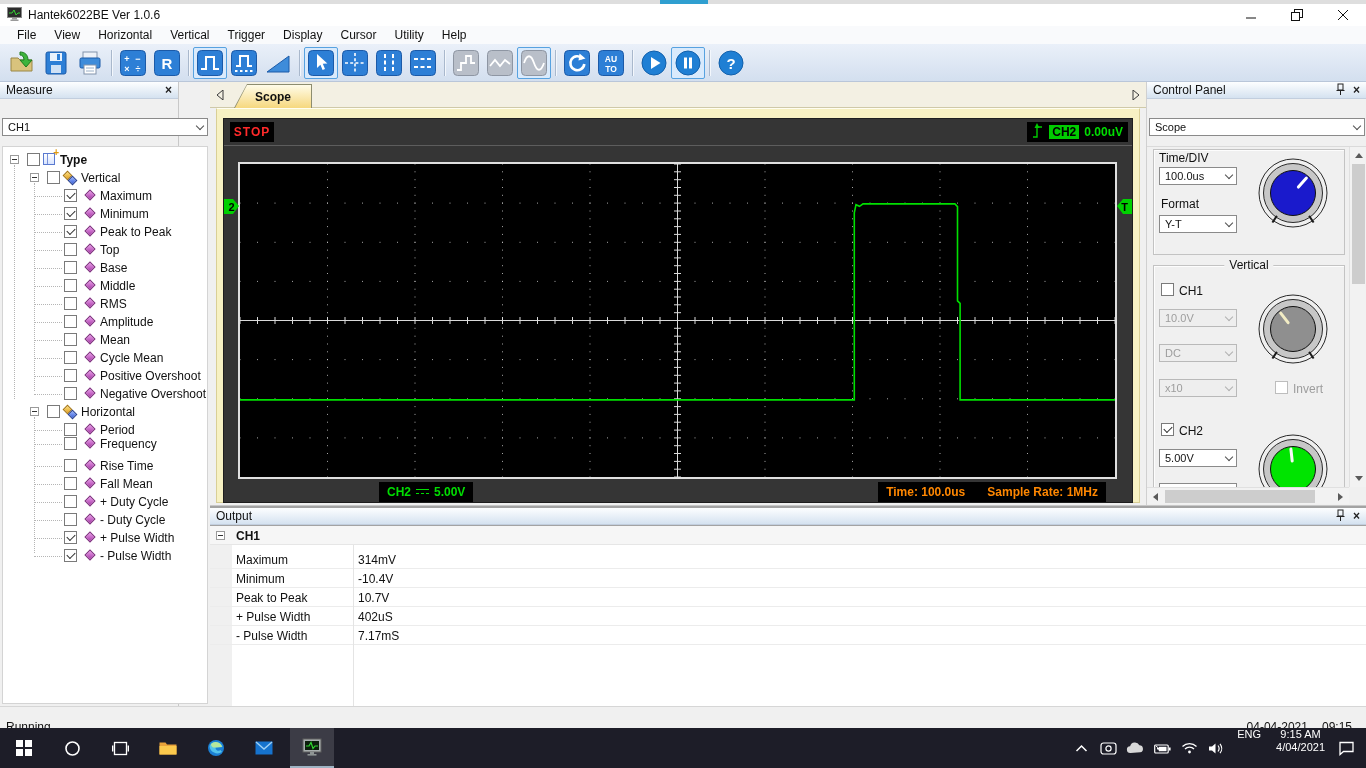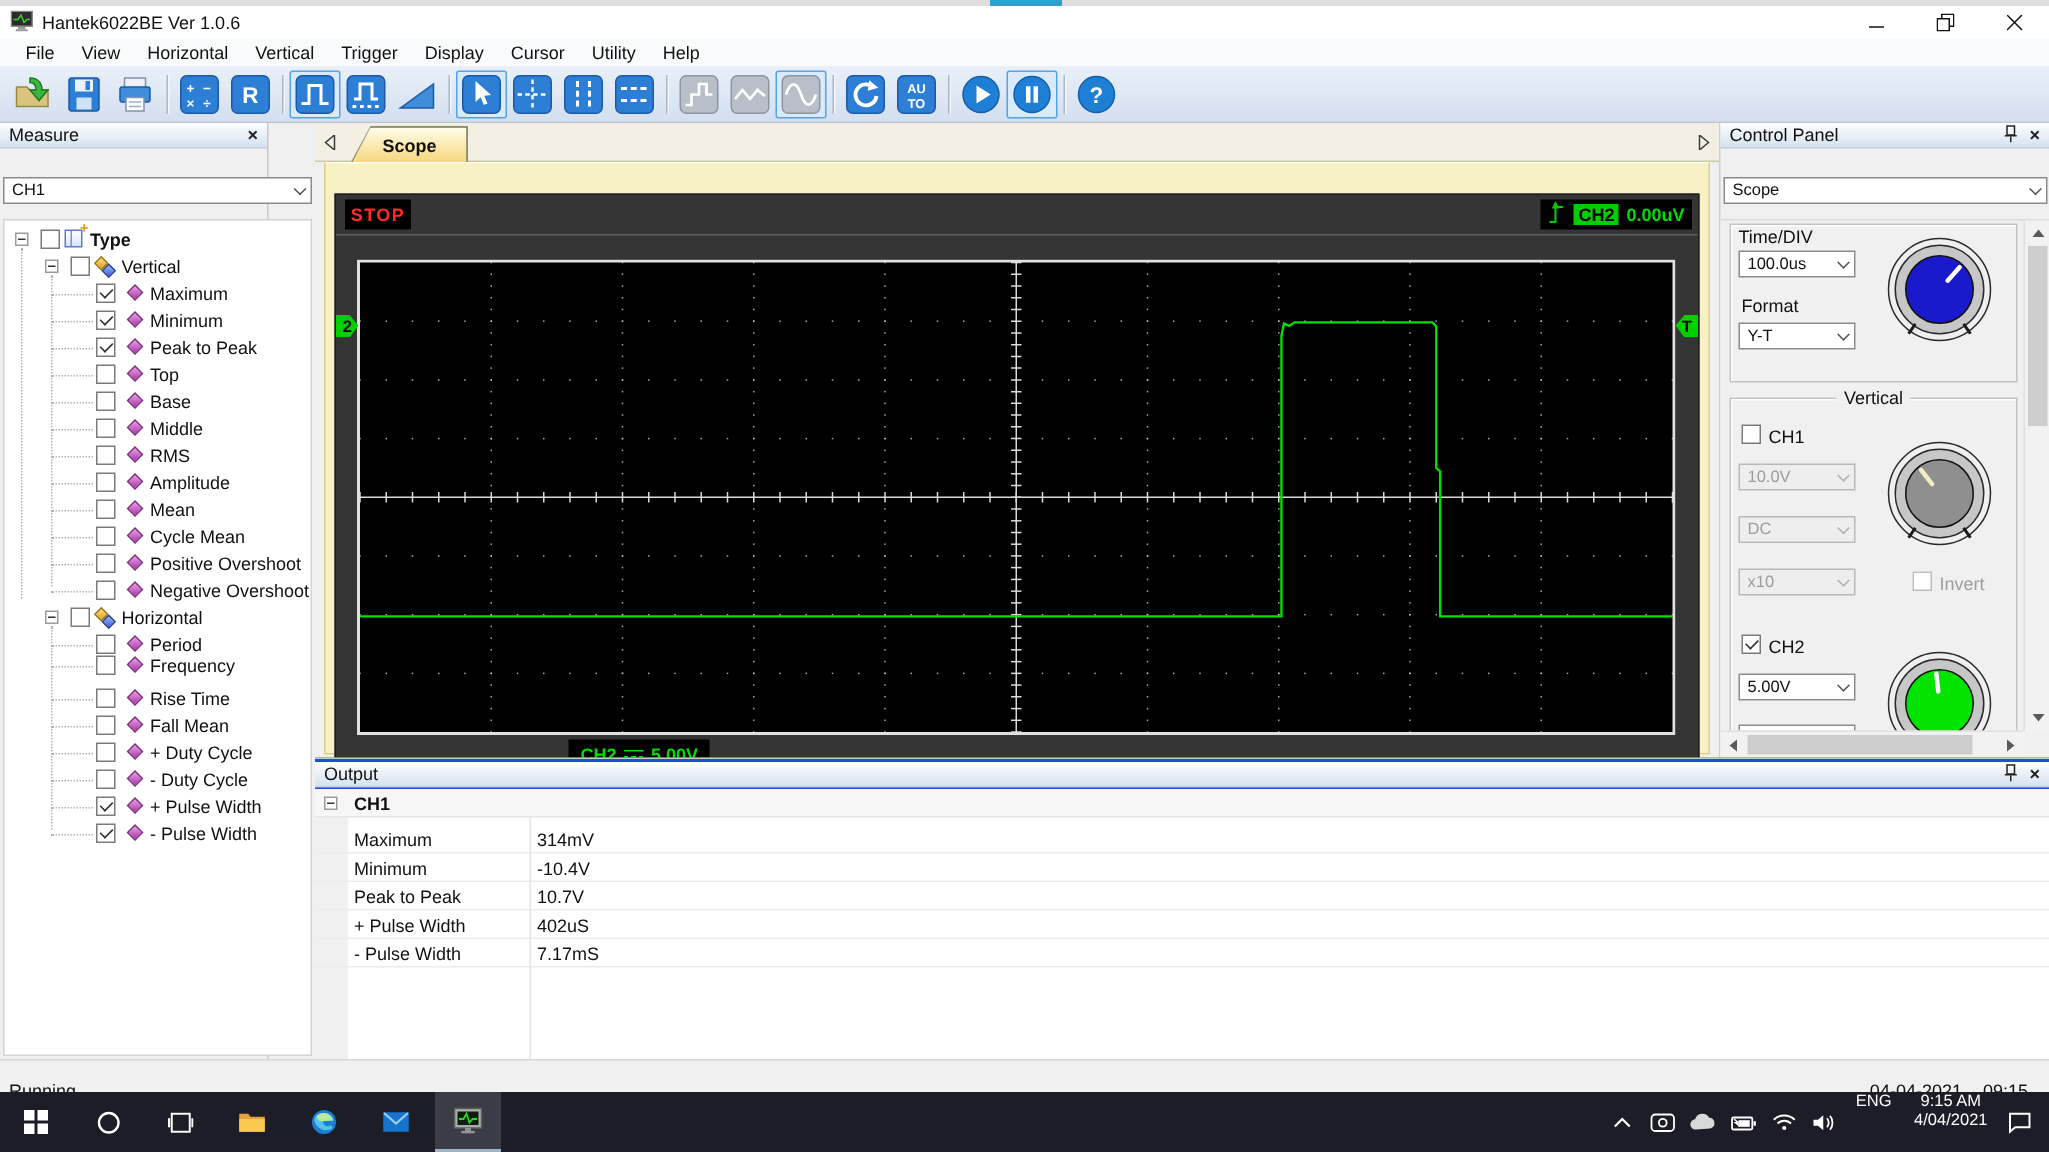--- a/index.html
+++ b/index.html
@@ -50,21 +50,21 @@
   .guide{position:absolute;border-left:1px dotted #b5b5b5;width:0}
   .stub{position:absolute;border-top:1px dotted #b5b5b5;height:0;top:9px}
   
   #scope-region{left:210px;top:82px;width:936px;height:423px;background:#f0f0f0}
   #tabstrip{position:absolute;left:0;top:0;width:100%;height:26px;background:#f3f0e3;border-bottom:1px solid #cfc9a8}
   .tab-arrow{position:absolute;top:5px;width:14px;height:16px;display:flex;align-items:center;justify-content:center}
   #scope-tab{position:absolute;left:24px;top:2px;width:78px;height:24px}
   #scope-tab .outer{position:absolute;inset:0;background:#8d8d6f;clip-path:polygon(13px 0,100% 0,100% 100%,0 100%)}
   #scope-tab .inner{position:absolute;inset:1px 1px 0 1px;background:linear-gradient(#fffce9,#f6d87e);clip-path:polygon(12px 0,100% 0,100% 100%,0 100%);display:flex;align-items:center;justify-content:center;font-weight:bold}
   #scope-frame{position:absolute;left:6px;top:26px;width:924px;height:395px;background:#f7f1c3;border:1px solid #d9cf96;border-top:1px solid #fffef2}
-  #scope-widget{position:absolute;left:6px;top:20px;width:910px;height:385px;background:#353535;border:1px solid #1e1e1e}
+  #scope-widget{position:absolute;left:6px;top:9px;width:910px;height:385px;background:#353535;border:1px solid #1e1e1e}
   #scope-header{position:absolute;left:0;top:0;width:100%;height:27px;border-bottom:1px solid #5d5d5d}
   #stop-badge{position:absolute;left:6px;top:3px;width:44px;height:20px;background:#000;color:#ff2a2a;font-weight:bold;display:flex;align-items:center;justify-content:center;letter-spacing:1px}
   #trig-info{position:absolute;right:4px;top:3px;height:20px;background:#000;display:flex;align-items:center;gap:5px;padding:0 5px;font-weight:bold}
   #trig-ch-badge{background:#00cc00;color:#000;padding:0 3px;line-height:14px}
   #trig-level{color:#00dd00}
   #graticule{position:absolute;left:14px;top:43px;width:879px;height:317px}
   .chan-marker{position:absolute;width:15px;height:15px;background:#00d000;color:#000;font-weight:bold;font-size:11px;display:flex;align-items:center;justify-content:center}
   #marker-left{left:0;top:80px;clip-path:polygon(0 0,9px 0,15px 7px,9px 15px,0 15px)}
   #marker-right{right:0;top:80px;clip-path:polygon(15px 0,6px 0,0 7px,6px 15px,15px 15px)}
   #ch-scale-box{position:absolute;left:155px;top:363px;height:20px;background:#000;color:#00dd00;display:flex;align-items:center;gap:5px;padding:0 8px;font-weight:bold}
@@ -83,21 +83,21 @@
   .knob{position:absolute;width:72px;height:72px}
   .vscroll{position:absolute;right:1px;top:0;width:17px;height:340px;background:#f2f2f2;border-left:1px solid #e0e0e0}
   .hscroll{position:absolute;left:0;top:340px;width:202px;height:17px;background:#f2f2f2;border-top:1px solid #e0e0e0}
   .scr-arrow{position:absolute;width:15px;height:15px;display:flex;align-items:center;justify-content:center}
   .tri-up{width:0;height:0;border-left:4px solid transparent;border-right:4px solid transparent;border-bottom:5px solid #5a5a5a}
   .tri-dn{width:0;height:0;border-left:4px solid transparent;border-right:4px solid transparent;border-top:5px solid #5a5a5a}
   .tri-lf{width:0;height:0;border-top:4px solid transparent;border-bottom:4px solid transparent;border-right:5px solid #5a5a5a}
   .tri-rt{width:0;height:0;border-top:4px solid transparent;border-bottom:4px solid transparent;border-left:5px solid #5a5a5a}
   .thumb{position:absolute;background:#cdcdcd}
   
-  #output-panel{left:210px;top:505px;width:1156px;height:201px;background:#1d4ed8;border-top:1px solid #c8c8c8}
+  #output-panel{left:210px;top:505px;width:1156px;height:201px;background:#a3a3a3;border-top:1px solid #c8c8c8}
   #output-head{position:absolute;left:0;top:2px;width:100%;}
   #output-body{position:absolute;left:0;top:20px;width:100%;height:181px;background:#fff}
   #output-gutter{position:absolute;left:0;top:0;width:22px;height:100%;background:#f0f0f0}
   #output-colsep{position:absolute;left:143px;top:19px;width:1px;height:162px;background:#e4e4e4}
   .orow{position:absolute;left:0;width:100%;height:19px;border-bottom:1px solid #ececec;font-size:12px}
   .orow .olabel{position:absolute;left:26px;top:3px}
   .orow .ovalue{position:absolute;left:148px;top:3px}
   #ch1-grow{position:absolute;left:0;top:0;width:100%;height:19px;background:#f6f6f6;border-bottom:1px solid #e6e6e6;font-weight:bold}
   #ch1-grow span{position:absolute;left:26px;top:3px}
   
@@ -1328,20 +1328,24 @@
           <span>2</span>
         </div>
       <div class="chan-marker" id="marker-right">
           <span>T</span>
         </div>
       <div id="ch-scale-box">
         <span>CH2</span>
           <span class="dcsym"></span>
           <span>5.00V</span>
       </div>
+      <div id="time-box">
+        <span>Time: 100.0us</span>
+        <span>Sample Rate: 1MHz</span>
+      </div>
     </div>
   </div>
 </div>
 
 <div class="abs" id="control-panel">
   <div class="phead">
     <span>Control Panel</span>
     <span class="sp"></span>
     <span style="margin-right:8px"><svg width="10" height="12">
           <rect x="3" y="1" width="5" height="6" fill="none" stroke="#222"></rect>

